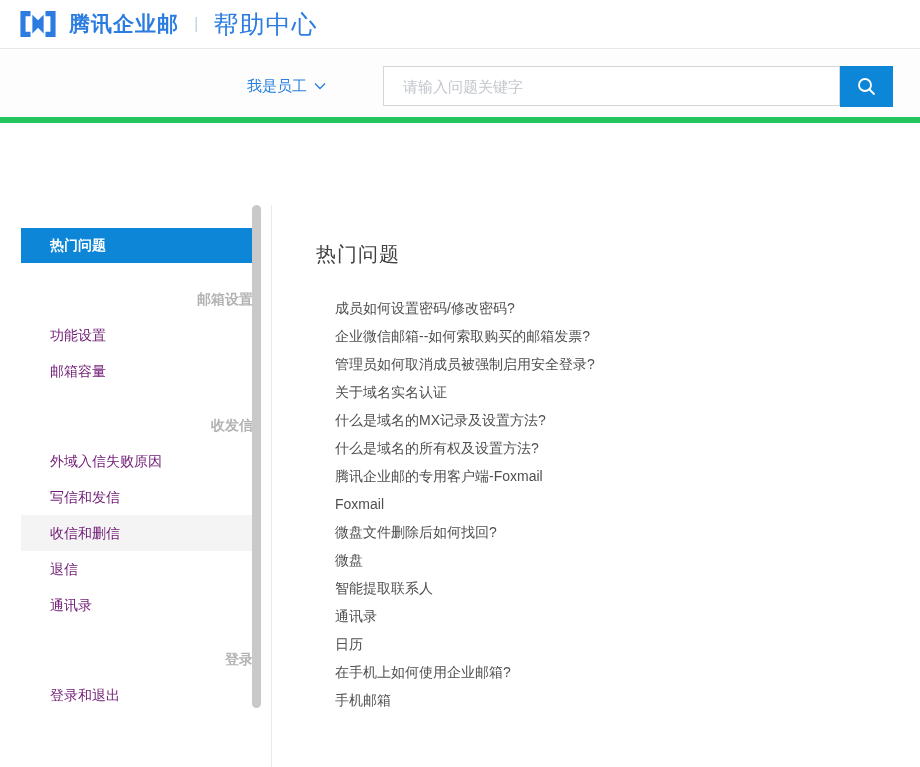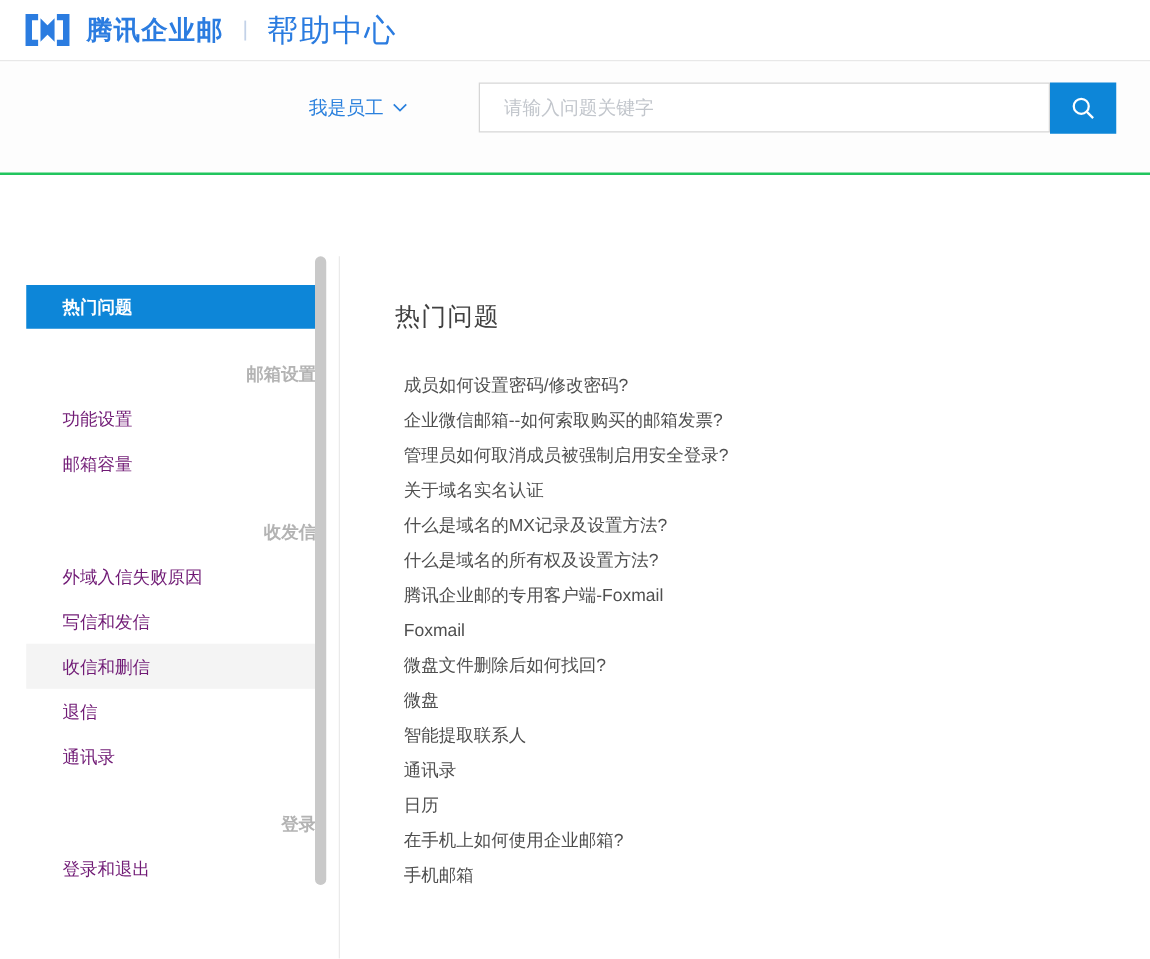--- a/index.html
+++ b/index.html
@@ -37,23 +37,23 @@
     font-weight:300;
   }
   .portal-title {
     font-size:25px;
     color:#2b7ce0;
     letter-spacing:1px;
   }
 
   
   .searchbar {
-    position:absolute; left:0; top:50px; right:0; height:90px;
+    position:absolute; left:0; top:50px; right:0; height:73px;
     background:#fdfdfd;
-    border-bottom:2px solid #22c55e;
+    border-bottom:6px solid #22c55e;
   }
   .role-select {
     position:absolute; left:247px; top:0; height:72px;
     display:flex; align-items:center; gap:7px;
     color:#2a80dd; font-size:15px;
     cursor:pointer;
   }
   .search-input {
     position:absolute; left:383px; top:16px;
     width:457px; height:40px;
@@ -126,20 +126,21 @@
   .questions {
     list-style:none;
     margin:28px 0 0 7px;
   }
   .questions li {
     line-height:28px;
     font-size:14px;
     color:#4f4f4f;
     cursor:pointer;
     white-space:nowrap;
+    margin-left:12px;
   }
 </style>
 </head>
 <body>
 
 <div class="page">
 
   <header class="topbar">
     <div class="logo-wrap">
       <span style="display:flex;">

